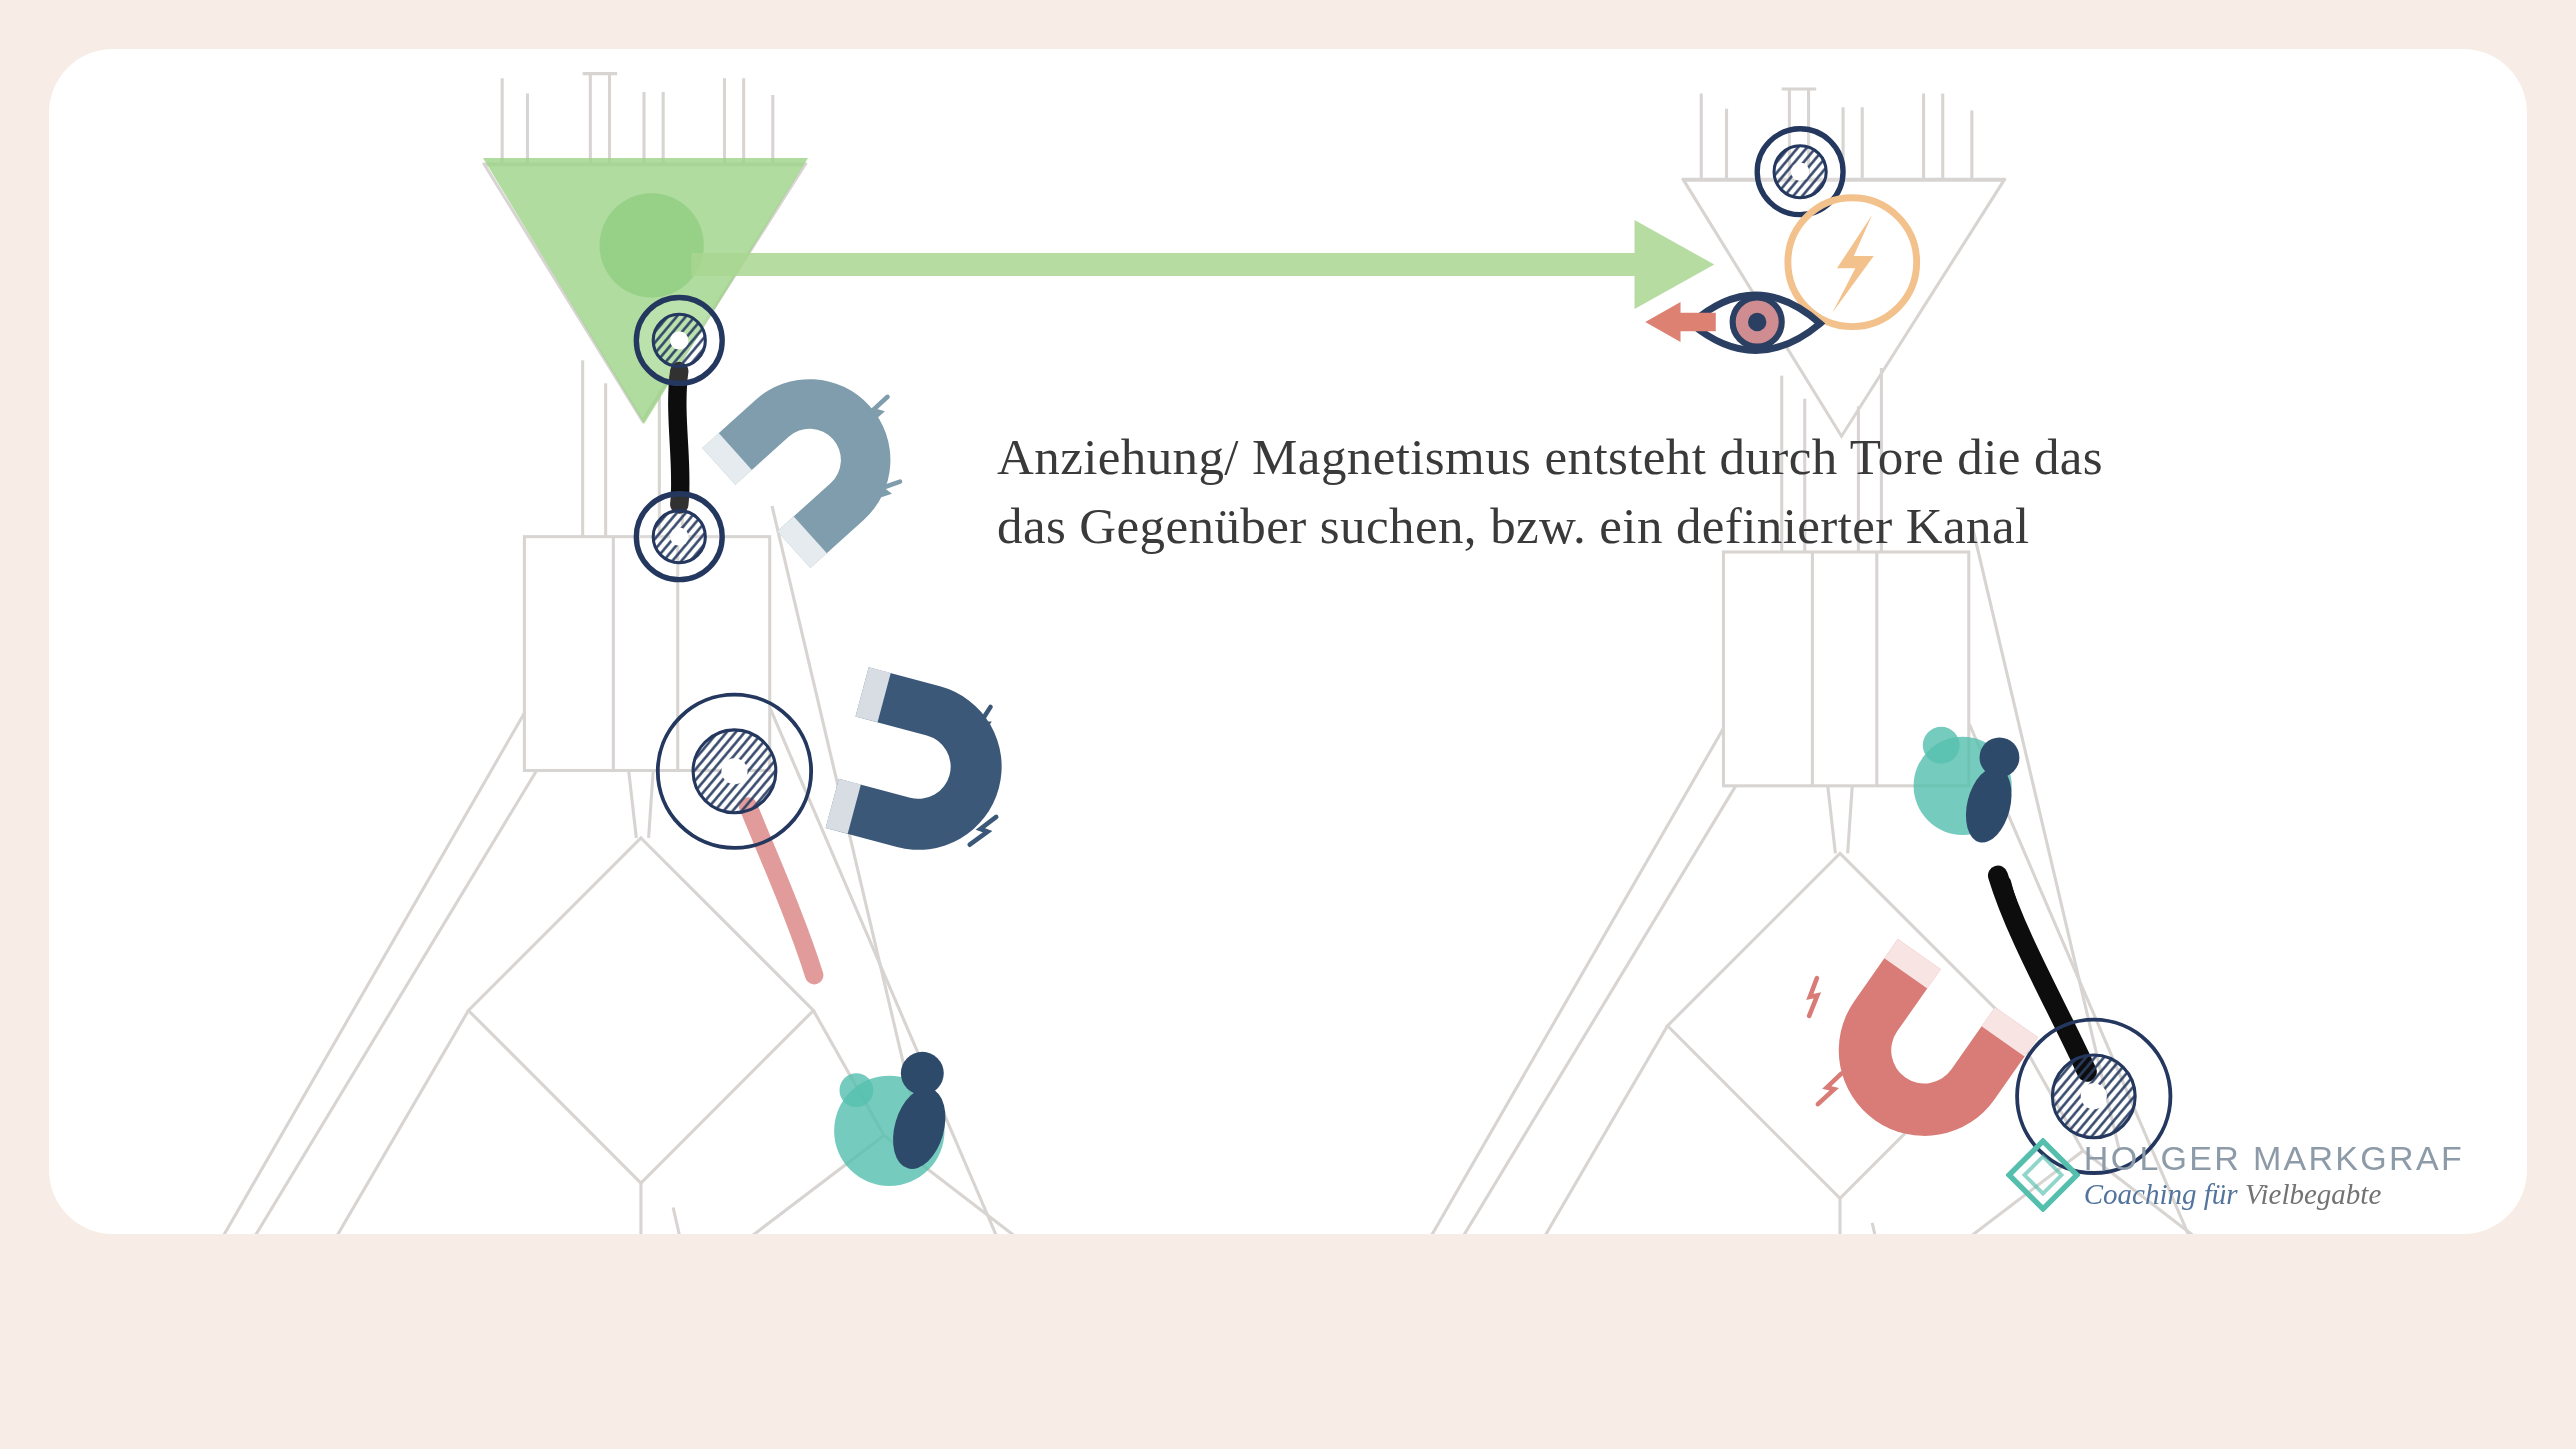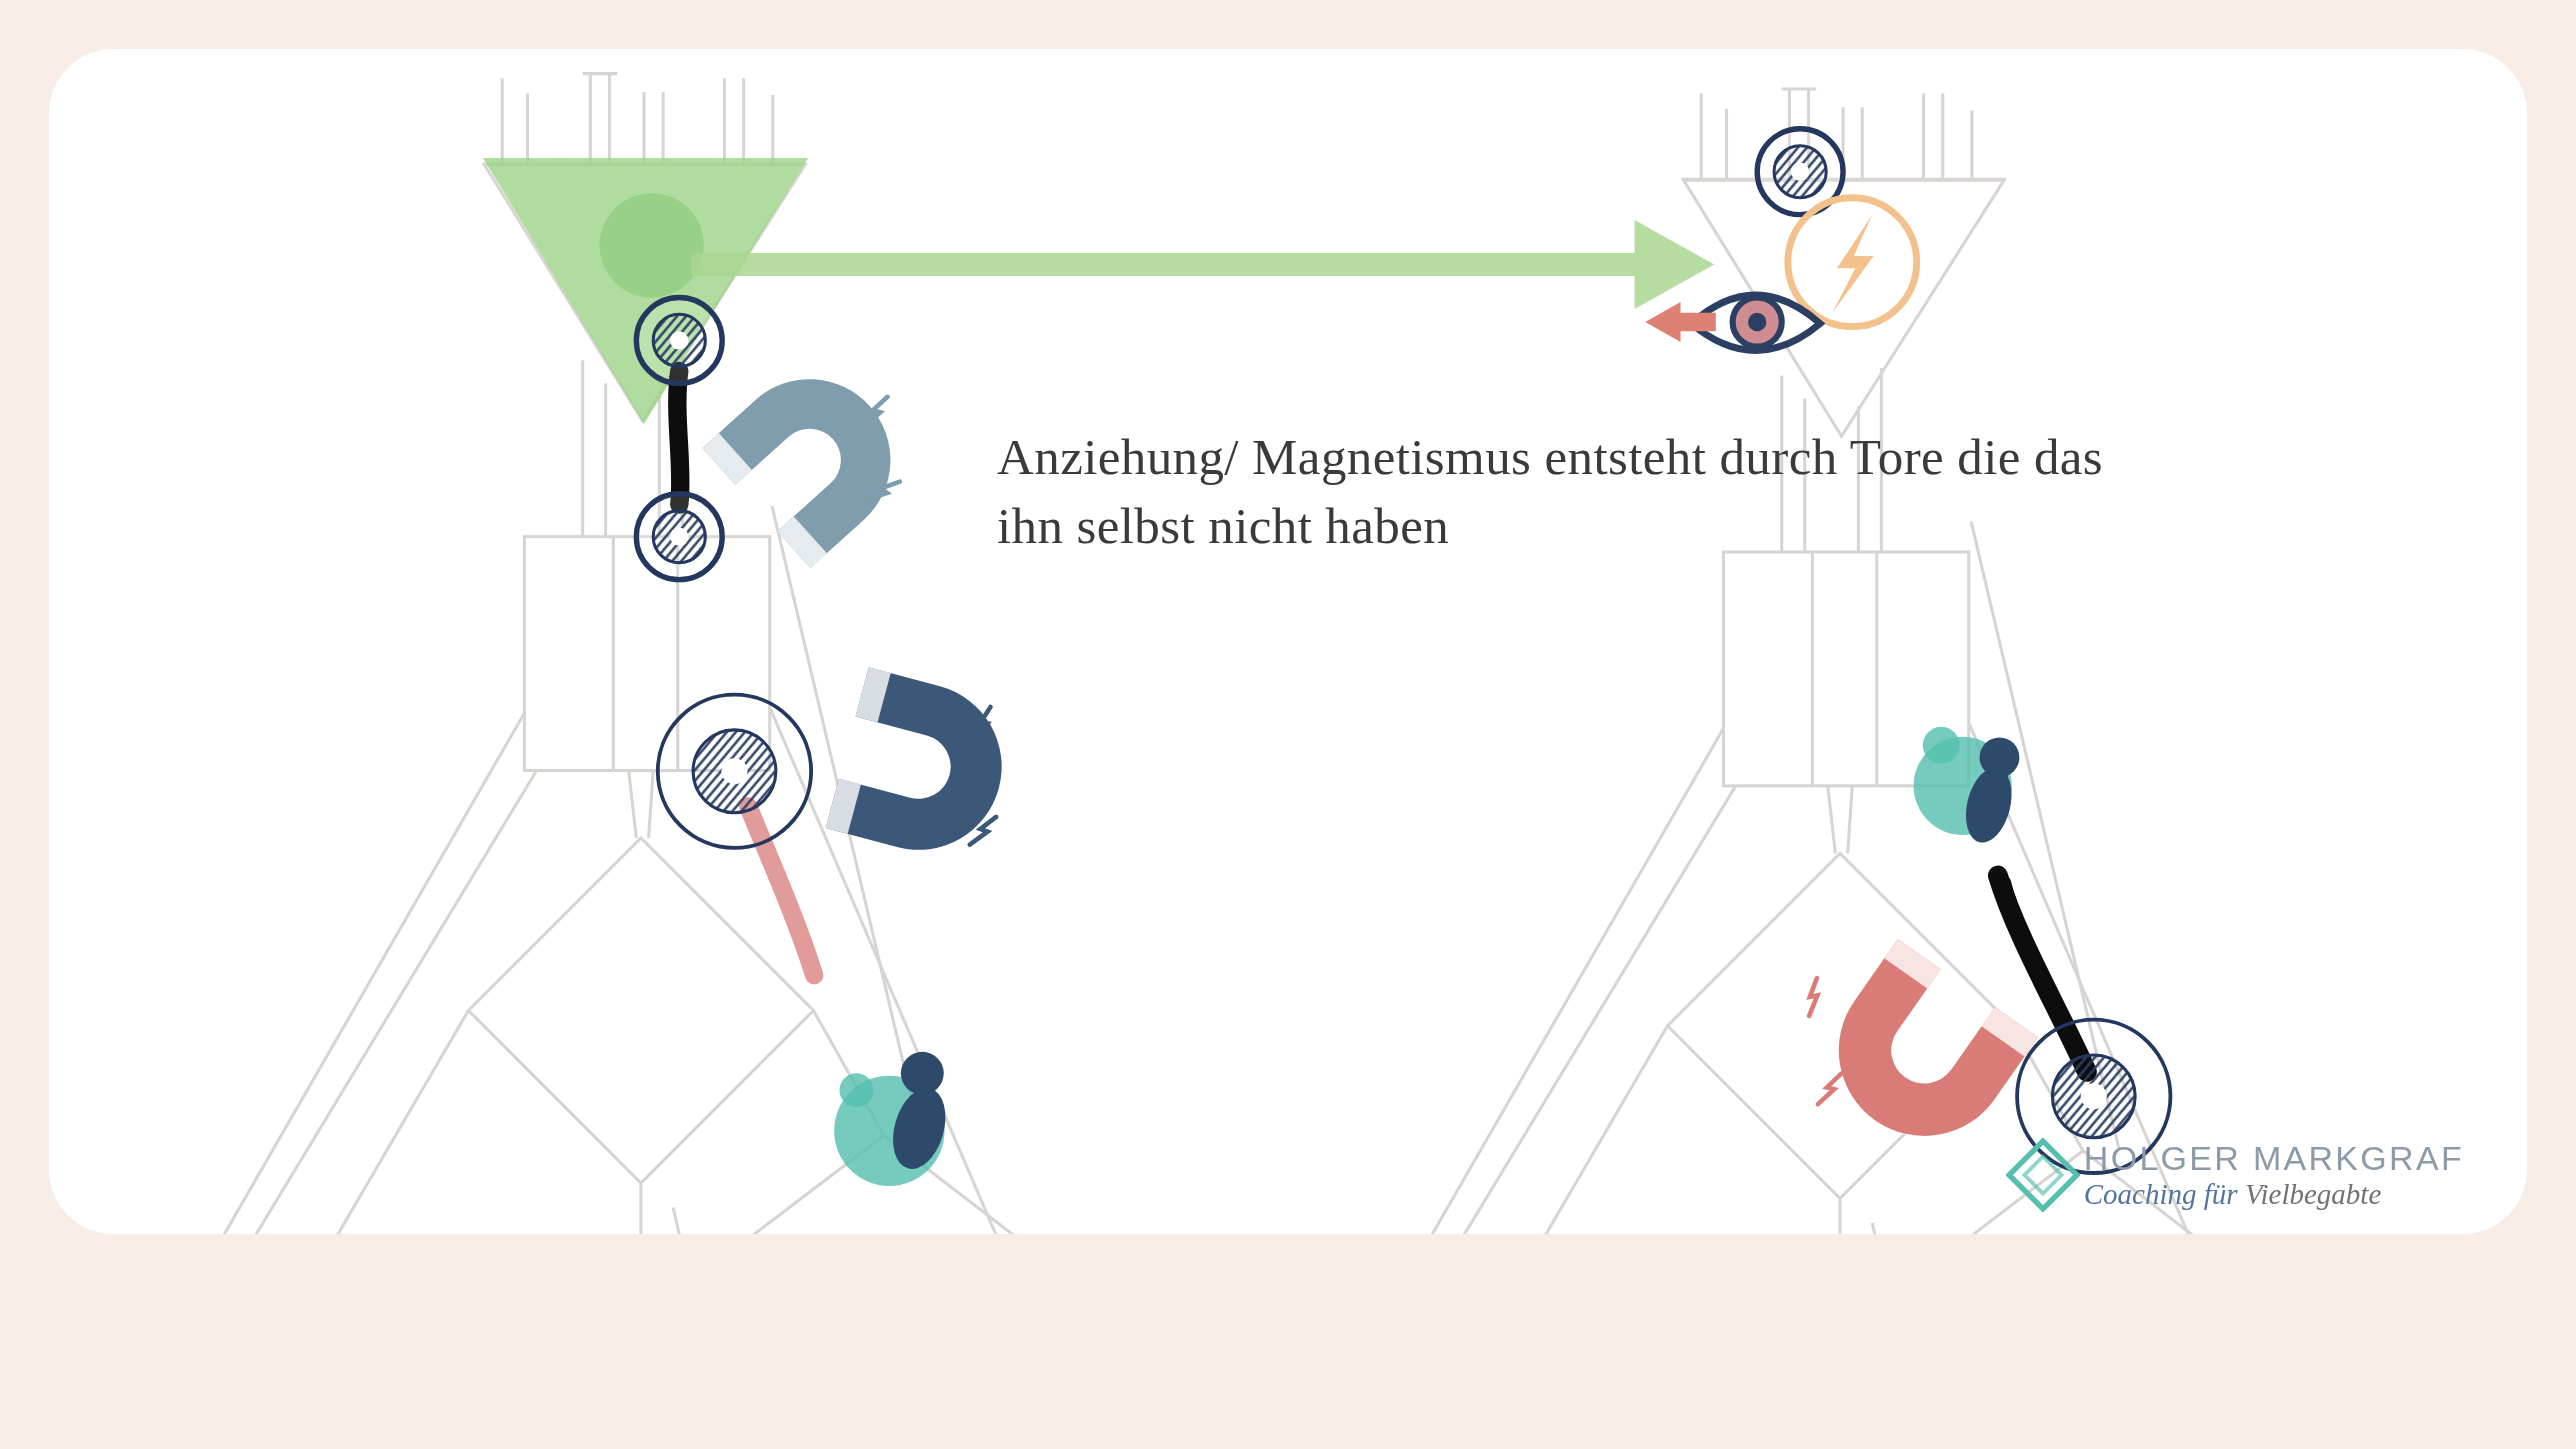--- a/index.html
+++ b/index.html
@@ -175,21 +175,21 @@
         <circle cx="0" cy="5" r="64" fill="#57bfae" opacity="0.82"></circle>
         <circle cx="-28" cy="-48" r="24" fill="#57bfae" opacity="0.82"></circle>
         <circle cx="48" cy="-32" r="26" fill="#2e4a6b"></circle>
         <ellipse cx="34" cy="30" rx="28" ry="50" transform="rotate(14 34 30)" fill="#2e4a6b"></ellipse>
       </g>
     </svg>
   </div>
 
   <div class="annotation">
     <div>Anziehung/ Magnetismus entsteht durch Tore die das</div>
-    <div>ihn selbst nicht haben</div>
+    <div>das Gegenüber suchen, bzw. ein definierter Kanal</div>
   </div>
 
   <div class="logo">
     <svg width="74" height="74" viewBox="0 0 96 96" aria-hidden="true">
       <path d="M48 4 L92 48 L48 92 L4 48 Z" fill="none" stroke="#55bfae" stroke-width="7"></path>
       <path d="M48 24 L72 48 L48 72 L24 48 Z" fill="none" stroke="#55bfae" stroke-width="5" opacity="0.65"></path>
     </svg>
     <div class="logo-text">
       <span class="logo-name">HOLGER MARKGRAF</span>
       <span class="logo-tagline"><span>Coaching für </span><span class="hl">Vielbegabte</span></span>

